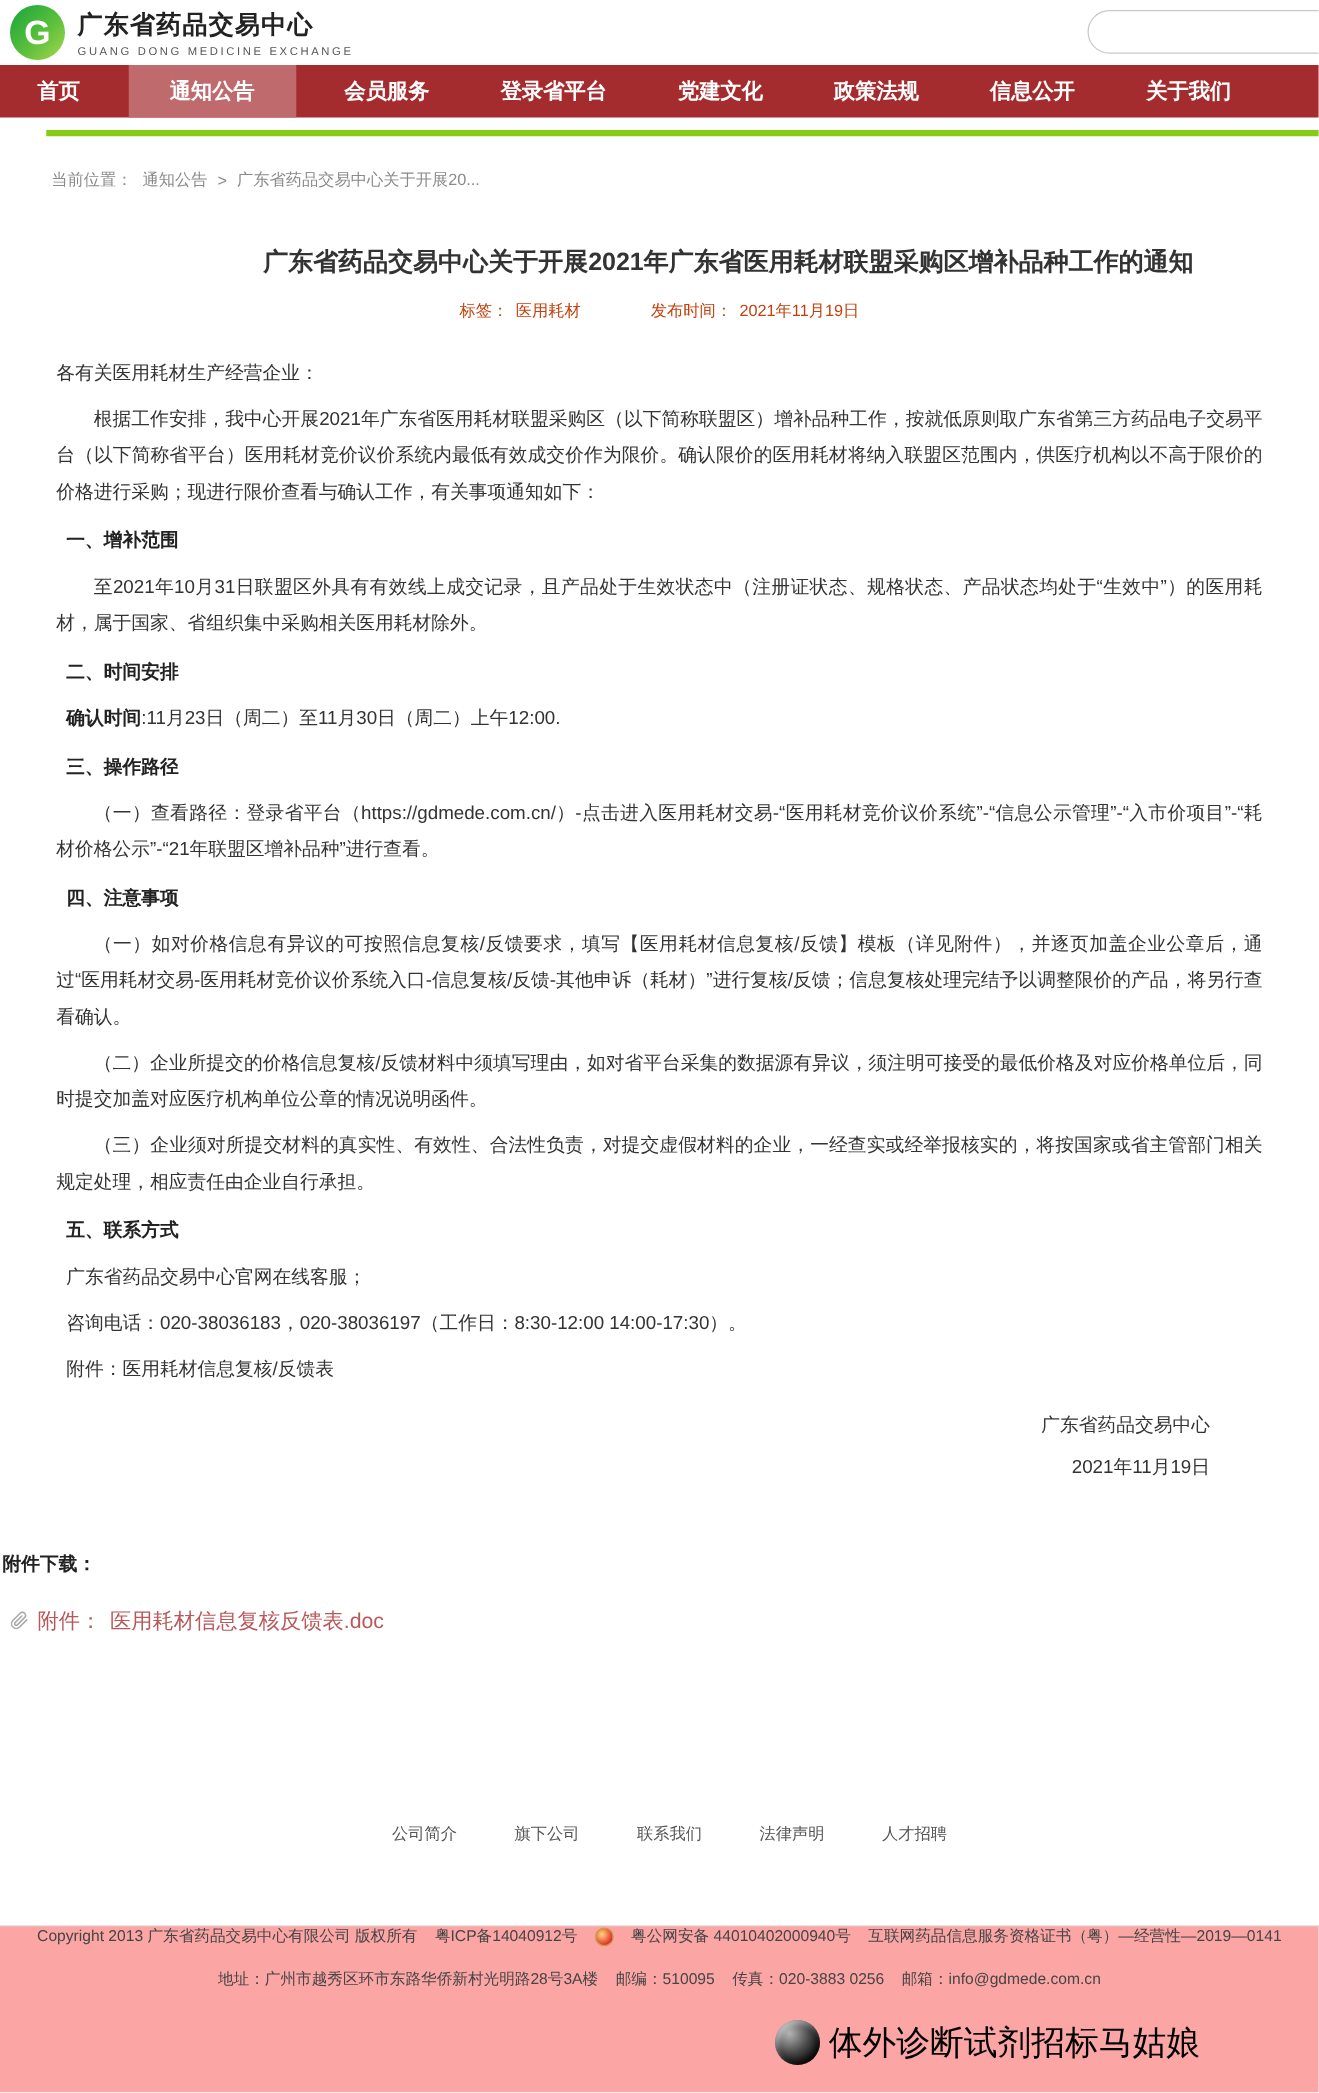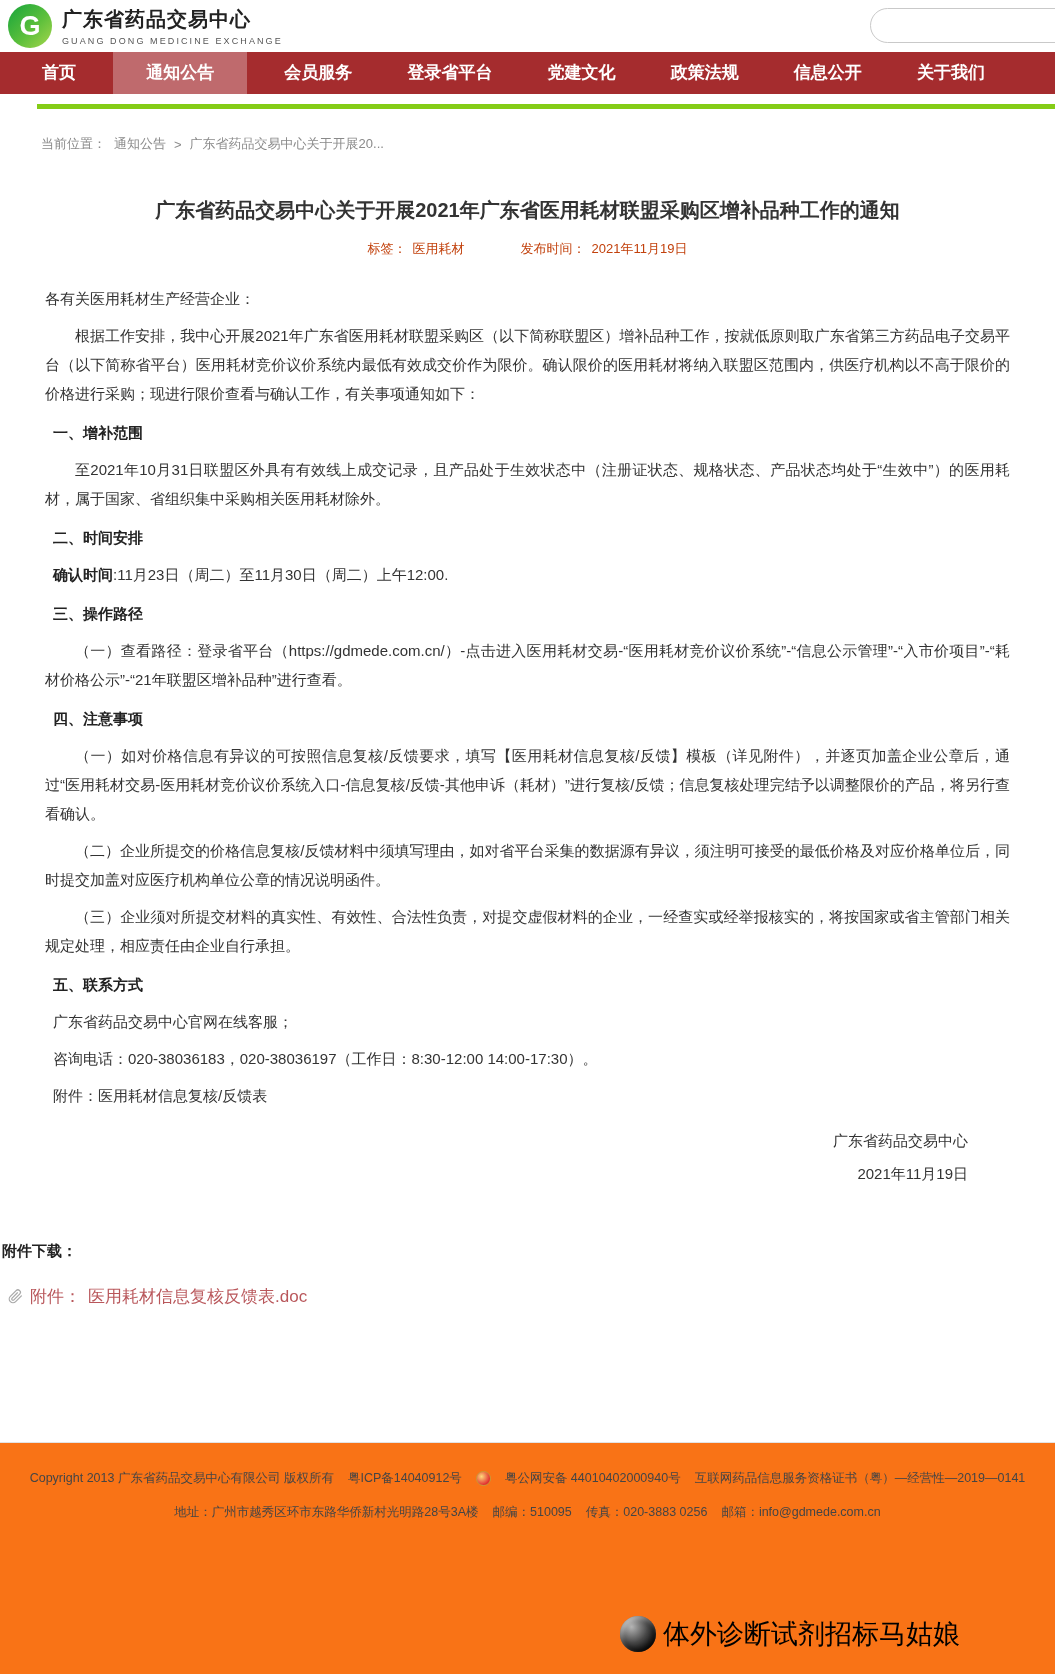--- a/index.html
+++ b/index.html
@@ -19,37 +19,37 @@
   .brand-text .site-title { font-size:20px; font-weight:bold; color:#222; letter-spacing:1px; }
   .brand-text .site-subtitle { font-size:9px; color:#555; letter-spacing:2.1px; margin-top:3px; }
   .search-pill {
     position:absolute; right:-70px; top:8px; width:255px; height:35px;
     border:1px solid #c9c9c9; border-radius:18px; background:#fff; outline:none;
     padding:0 16px; font-size:14px; color:#333;
   }
   
   .main-nav {
     height:42px; background:#a52c2e; display:flex; align-items:stretch;
-    justify-content:space-between; padding:0 52px 0 24px;
+    justify-content:space-between; padding:0 52px 0 12px;
   }
   .nav-item {
     color:#fff; font-size:17px; font-weight:bold; line-height:42px;
     padding:0 18px; cursor:pointer; white-space:nowrap;
   }
   .nav-item.active { background:#bf6a6d; padding:0 33px; }
   
   .breadcrumb {
     margin-top:10px; border-top:5px solid #84cc16; padding:26px 4px 9px;
     font-size:13px; color:#8a8a8a; display:flex; gap:8px; align-items:center;margin-left:37px;
   }
   .breadcrumb .crumb-link { color:#8a8a8a; cursor:pointer; }
   
   .article { margin:0 45px; }
   .article-title {
-    margin:34px 55px 0; text-align:center; font-size:20px; font-weight:bold;
+    margin:34px 55px 0; text-align:right; font-size:20px; font-weight:bold;
     color:#333; line-height:28px;
   }
   .article-meta {
     margin-top:16px; display:flex; justify-content:center; gap:56px;
     font-size:13px; color:#c2410c;
   }
   .article-meta .meta-pair { display:flex; gap:6px; }
   .article-body { margin-top:26px; }
   .blk { font-size:15px; line-height:29px; color:#333; text-align:justify; margin-bottom:8px; }
   .blk.salutation { text-indent:0; }
@@ -68,22 +68,22 @@
   }
   .attach-row .clip { width:15px; height:15px; flex:0 0 auto; }
   
   .footer-links {
     position:absolute; left:16px; right:0; bottom:198px;
     display:flex; justify-content:center; gap:46px;
     font-size:13px; color:#555;
   }
   .footer-links span { cursor:pointer; }
   .footer-band {
-    position:absolute; left:0; right:0; bottom:0; height:232px;
-    border-top:1px solid #e3e3e3; background:#f97316; padding-top:27px;
+    position:absolute; left:0; right:0; bottom:0; height:134px;
+    border-top:1px solid #e3e3e3; background:#fca5a5; 
   }
   .f-line {
     display:flex; justify-content:center; align-items:center; gap:14px;
     font-size:12.5px; color:#454545; margin-bottom:17px; white-space:nowrap;
   }
   .sec-badge {
     width:15px; height:15px; border-radius:50%; flex:0 0 auto;
     background:radial-gradient(circle at 35% 35%,#ffd97a,#e0262c 75%);
     border:1px solid #c79a3a;
   }

